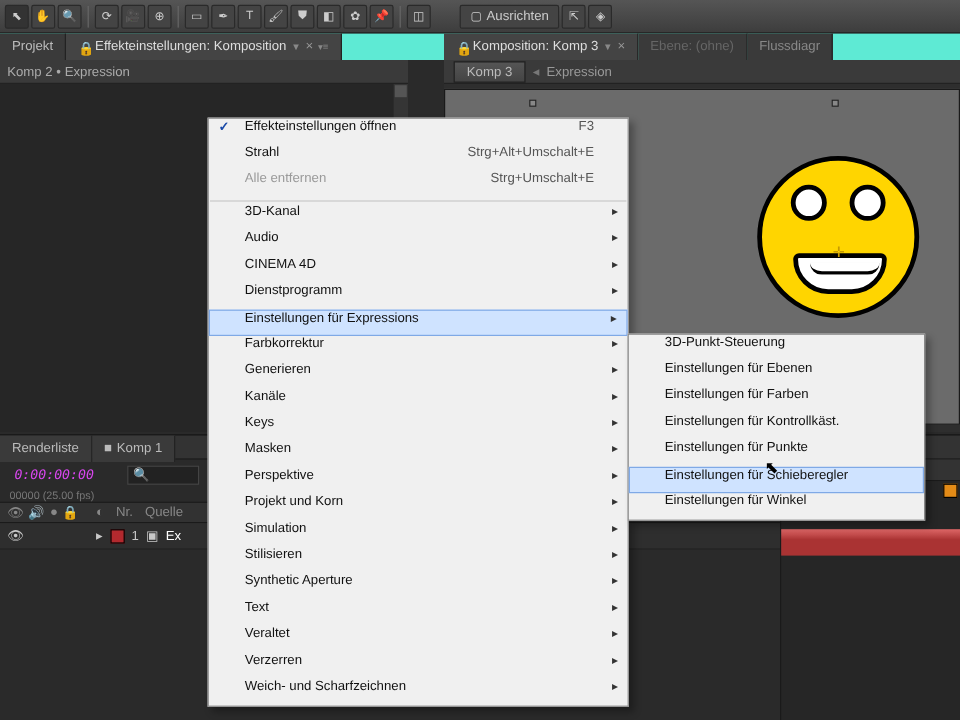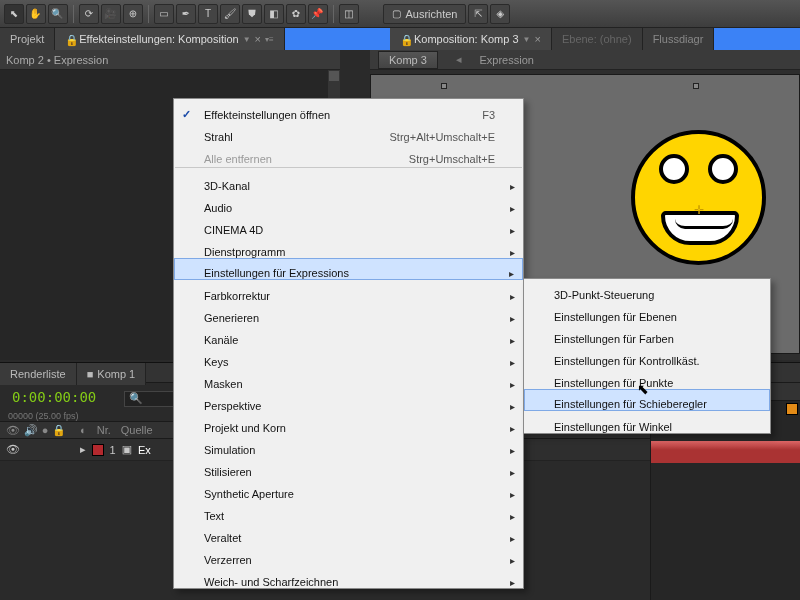--- a/index.html
+++ b/index.html
@@ -5,69 +5,69 @@
   * { margin: 0; padding: 0; box-sizing: border-box; font-family: Arial, sans-serif; font-size: 11px; }
   body { background: #2a2a2a; color: #c8c8c8; width: 800px; height: 600px; overflow: hidden; position: relative; }
   
   
   .top-toolbar { height: 28px; background: linear-gradient(#555,#3d3d3d); border-bottom: 1px solid #222; display: flex; align-items: center; padding: 0 4px; gap: 2px; }
   .tool-btn { width: 20px; height: 20px; background: #444; border: 1px solid #2a2a2a; border-radius: 2px; display: flex; align-items: center; justify-content: center; color: #ccc; cursor: pointer; font-size: 10px; }
   .tool-sep { width: 1px; height: 18px; background: #666; margin: 0 3px; }
   .tool-text-btn { height: 20px; padding: 0 8px; background: #444; border: 1px solid #2a2a2a; border-radius: 2px; display: flex; align-items: center; color: #ccc; cursor: pointer; gap: 4px; }
   
   
-  .panel-header-row { height: 22px; background: #3b82f6; display: flex; gap: 20px; }
+  .panel-header-row { height: 22px; background: #5eead4; display: flex; }
   .panel-tab { display: inline-flex; align-items: center; padding: 0 10px; height: 22px; background: #3a3a3a; color: #bbb; border-right: 1px solid #222; gap: 4px; }
   .panel-tab.active { background: #444; color: #ddd; }
   .tab-close { color: #999; cursor: pointer; }
   .dropdown-arrow { font-size: 8px; color: #888; }
   
   .left-half { position: absolute; left: 0; top: 50px; width: 340px; height: 310px; background: #2e2e2e; }
   .left-header { height: 20px; background: #3a3a3a; border-bottom: 1px solid #222; display: flex; align-items: center; padding: 0 6px; color: #aaa; }
   .left-body { height: 290px; background: #262626; position: relative; }
   .left-body-scroll { position: absolute; right: 0; top: 0; width: 12px; height: 100%; background: #353535; }
   .scroll-nub { width: 10px; height: 10px; background: #555; margin: 1px; }
   
   .right-half { position: absolute; left: 370px; top: 50px; right: 0; height: 310px; background: #2e2e2e; }
-  .right-header { height: 20px; background: #3a3a3a; border-bottom: 1px solid #222; display: flex; align-items: center; gap: 12px; }
+  .right-header { height: 20px; background: #3a3a3a; border-bottom: 1px solid #222; display: flex; align-items: center; }
   .right-crumb { background: linear-gradient(#555,#444); padding: 2px 10px; margin-right: 6px; border: 1px solid #222; cursor: pointer; }
   .right-crumb-txt { color: #bbb; }
   
   .comp-viewport { position: relative; width: 100%; height: 280px; background: #6b6b6b; border: 1px solid #1a1a1a; margin-top: 4px; overflow: hidden;}
   .comp-handle { position:absolute; width:6px; height:6px; border:1px solid #222; background:#888; }
   
   .smiley-body { position:absolute; left:260px; top:55px; width:135px; height:135px; border-radius:50%; background:#ffd500; border:4px solid #000; }
   .eye { position:absolute; width:30px; height:30px; border:4px solid #000; border-radius:50%; background:#fff; top:20px; }
   .eye.left { left:24px; }
   .eye.right { right:24px; }
   .mouth { position:absolute; left:26px; bottom:16px; width:78px; height:34px; border:4px solid #000; border-radius: 10px 10px 60px 60px / 10px 10px 60px 60px; background:#fff; }
   .mouth-inner { position:absolute; left:10px; top:4px; width:58px; height:10px; border-bottom:3px solid #000; border-radius: 0 0 40px 40px;}
   .anchor-cross { position:absolute; left: 323px; top: 128px; color:#c79a00; font-size:12px;}
   
   
   .bottom { position:absolute; left:0; top:362px; right:0; bottom:0; background:#2a2a2a; border-top:1px solid #111; }
   .bottom-tabs { height:20px; background:#333; display:flex; border-bottom:1px solid #1a1a1a;}
-  .timecode { color:#84cc16; font-family:monospace; font-size:14px; padding:4px 8px; display:inline-block;}
+  .timecode { color:#d946ef; font-family:monospace; font-size:11px; padding:4px 8px; display:inline-block;font-style:italic;}
   .fps { color:#777; font-size:9px; padding-left:8px;}
   .search-slot { display:inline-flex; align-items:center; background:#222; border:1px solid #444; height:16px; width:60px; margin-left:20px; padding-left:4px;}
   .toggle-row { height:18px; border-top:1px solid #1a1a1a; border-bottom:1px solid #1a1a1a; display:flex; align-items:center; gap:4px; padding:0 6px; color:#888; background:#323232;}
   .layer-row { height:22px; background:#2e2e2e; display:flex; align-items:center; gap:6px; padding: 0 6px; border-bottom:1px solid #222;}
   .color-swatch { width:12px; height:12px; background:#b3292e; border:1px solid #000;}
   .parent-dropdown { position:absolute; right:16px; top:58px; width:120px; text-align:left;}
   .parent-dd-box { background:#3a3a3a; border:1px solid #222; padding:1px 6px; display:flex; justify-content:space-between; align-items:center; margin-top:2px;}
   .track-area { position:absolute; left:650px; top:20px; right:0; bottom:0; background:#262626; border-left:1px solid #1a1a1a;}
   .track-ruler { height:18px; background:#333; border-bottom:1px solid #1a1a1a;}
   .track-layer-bar { height:22px; background: linear-gradient(#d66, #a33 40%, #a33); margin-top:40px;}
   .orange-tab { position:absolute; right:2px; top:20px; width:12px; height:12px; background:#e38b17; border:1px solid #000;}
   
   
   .context-menu { position:absolute; background:#f0f0f0; border:1px solid #8a8a8a; box-shadow: 4px 4px 6px rgba(0,0,0,0.3); color:#111; z-index:100; }
   .menu-main { left:173px; top:98px; width:351px; }
   .menu-sub  { left:523px; top:278px; width:248px; }
-  .menu-item { height:22px; display:flex; align-items:flex-end; padding: 0 28px 0 30px; position:relative; cursor:default; }
+  .menu-item { height:22px; display:flex; align-items:flex-start; padding: 0 28px 0 30px; position:relative; cursor:default; }
   .menu-item.disabled { color:#9a9a9a; }
   .menu-item.checked::before { content:"✓"; position:absolute; left:8px; color:#1a4aa8; font-weight:bold; }
   .menu-item.sub::after { content:"▸"; position:absolute; right:8px; font-size:10px; color:#333; }
   .menu-item.highlight { background:#cfe3ff; border:1px solid #7fa9e6; padding: 0 27px 0 29px; }
   .menu-item .shortcut { margin-left:auto; color:#555; }
   .menu-sep { height:1px; background:#c8c8c8; margin:2px 1px; }
   
   .cursor-pointer { position:absolute; left:637px; top:381px; z-index:200; font-size:14px; color:#000;}
   
   .lock-icon { width:10px; height:10px; display:inline-block; }

